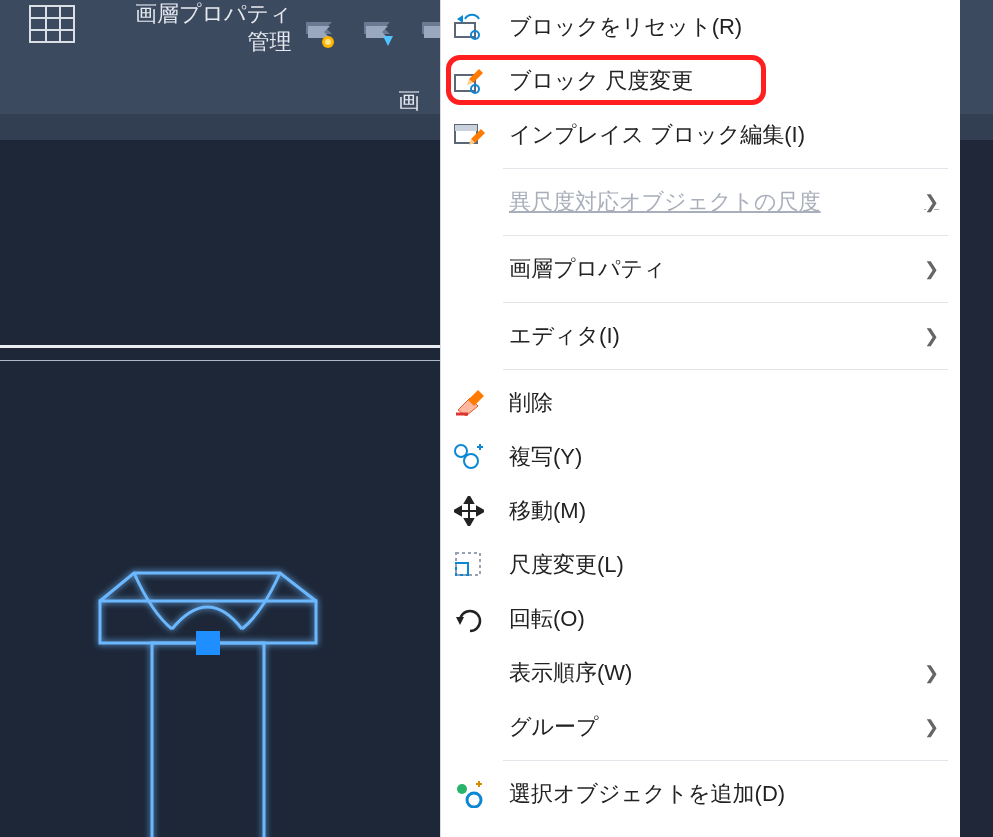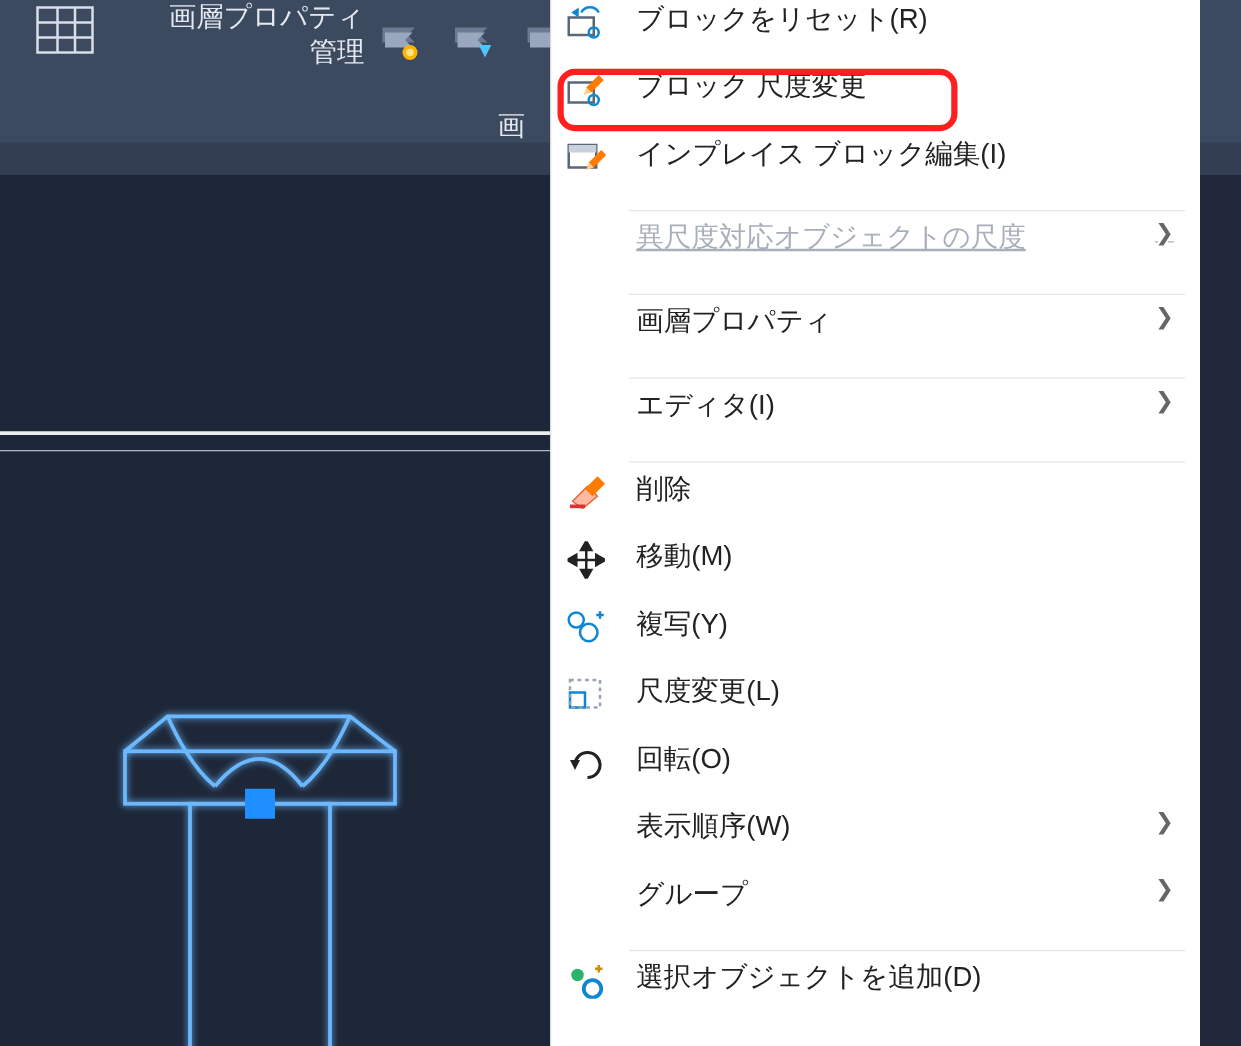--- a/index.html
+++ b/index.html
@@ -93,21 +93,21 @@
     left: 440px;
     width: 520px;
     background: #ffffff;
     border-left: 1px solid #d7dbe2;
     height: 837px;
     font-size: 22px;
     color: #222;
   }
   .menu-item {
     display: flex;
-    align-items: flex-start;
+    align-items: center;
     height: 54px;
     padding: 0 20px 0 6px;
     gap: 18px;
     white-space: nowrap;
   }
   .menu-item .icon-slot {
     width: 44px;
     height: 36px;
     display: flex;
     align-items: center;
@@ -280,47 +280,47 @@
         <polygon points="4,20 16,8 24,16 12,26" fill="#ffb9a3" stroke="#e15a2c" stroke-width="1"></polygon>
         <polygon points="14,10 24,0 30,6 20,16" fill="#ff7a00"></polygon>
         <line x1="2" y1="24" x2="14" y2="24" stroke="#d33" stroke-width="3"></line>
       </svg>
     </span>
     <span class="label">削除</span>
   </div>
 
   <div class="menu-item">
     <span class="icon-slot">
+      <svg width="32" height="28" viewBox="0 0 32 28">
+        <circle cx="8" cy="8" r="6" fill="none" stroke="#0b87d4" stroke-width="2"></circle>
+        <circle cx="18" cy="18" r="7" fill="none" stroke="#0b87d4" stroke-width="2"></circle>
+        <path d="M24 4 h6 M27 1 v6" stroke="#0b87d4" stroke-width="2"></path>
+      </svg>
+    </span>
+    <span class="label">複写(Y)</span>
+  </div>
+
+  <div class="menu-item">
+    <span class="icon-slot">
       <svg width="30" height="30" viewBox="0 0 30 30">
         <g stroke="#222" stroke-width="2" fill="#222">
           <line x1="15" y1="4" x2="15" y2="26"></line>
           <line x1="4" y1="15" x2="26" y2="15"></line>
           <polygon points="15,0 11,7 19,7"></polygon>
           <polygon points="15,30 11,23 19,23"></polygon>
           <polygon points="0,15 7,11 7,19"></polygon>
           <polygon points="30,15 23,11 23,19"></polygon>
         </g>
       </svg>
     </span>
     <span class="label">移動(M)</span>
   </div>
 
   <div class="menu-item">
     <span class="icon-slot">
-      <svg width="32" height="28" viewBox="0 0 32 28">
-        <circle cx="8" cy="8" r="6" fill="none" stroke="#0b87d4" stroke-width="2"></circle>
-        <circle cx="18" cy="18" r="7" fill="none" stroke="#0b87d4" stroke-width="2"></circle>
-        <path d="M24 4 h6 M27 1 v6" stroke="#0b87d4" stroke-width="2"></path>
-      </svg>
-    </span>
-    <span class="label">複写(Y)</span>
-  </div>
-
-  <div class="menu-item">
-    <span class="icon-slot">
       <svg width="30" height="28" viewBox="0 0 30 28">
         <rect x="2" y="12" width="12" height="12" fill="none" stroke="#0b87d4" stroke-width="2"></rect>
         <rect x="2" y="2" width="24" height="22" fill="none" stroke="#96a2b4" stroke-width="2" stroke-dasharray="3 3"></rect>
       </svg>
     </span>
     <span class="label">尺度変更(L)</span>
   </div>
 
   <div class="menu-item">
     <span class="icon-slot">

